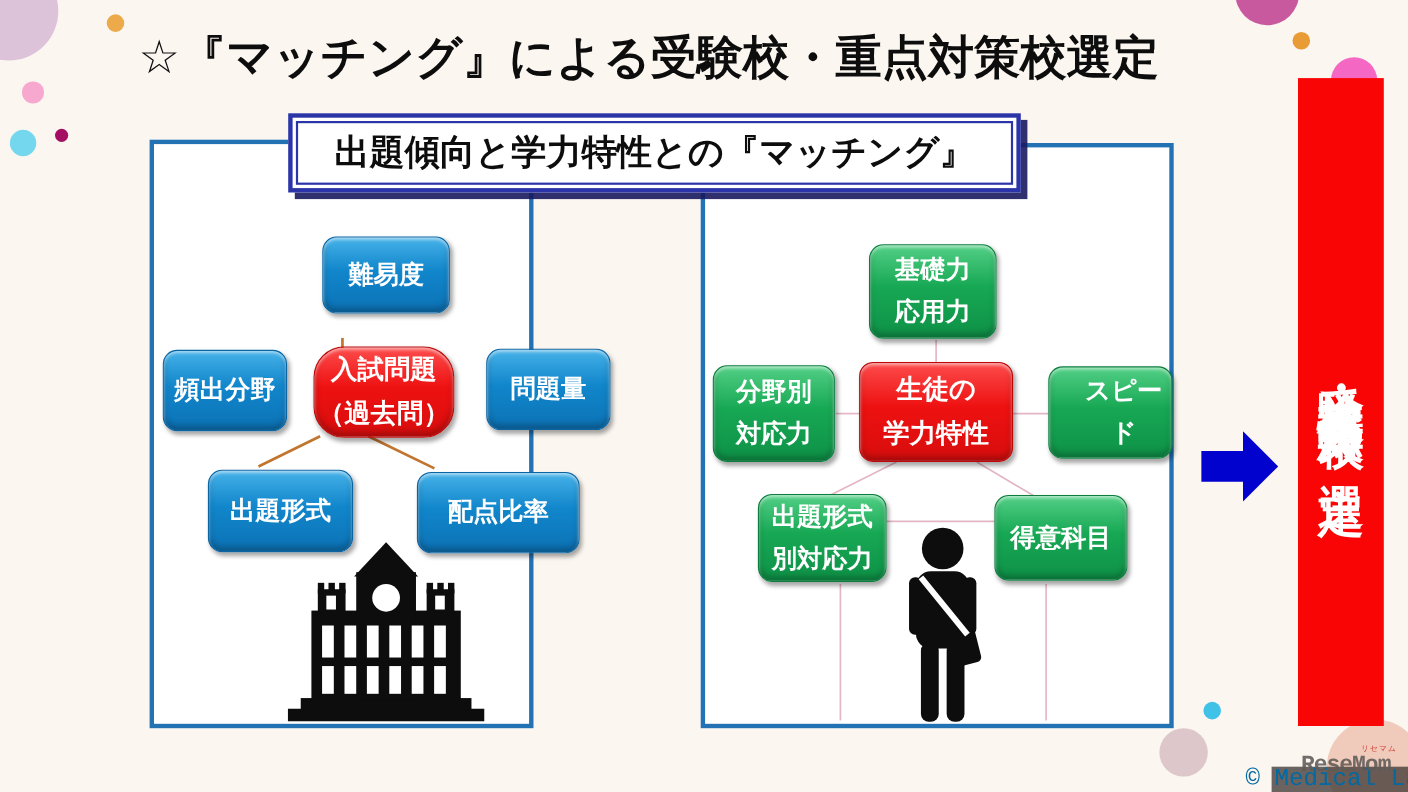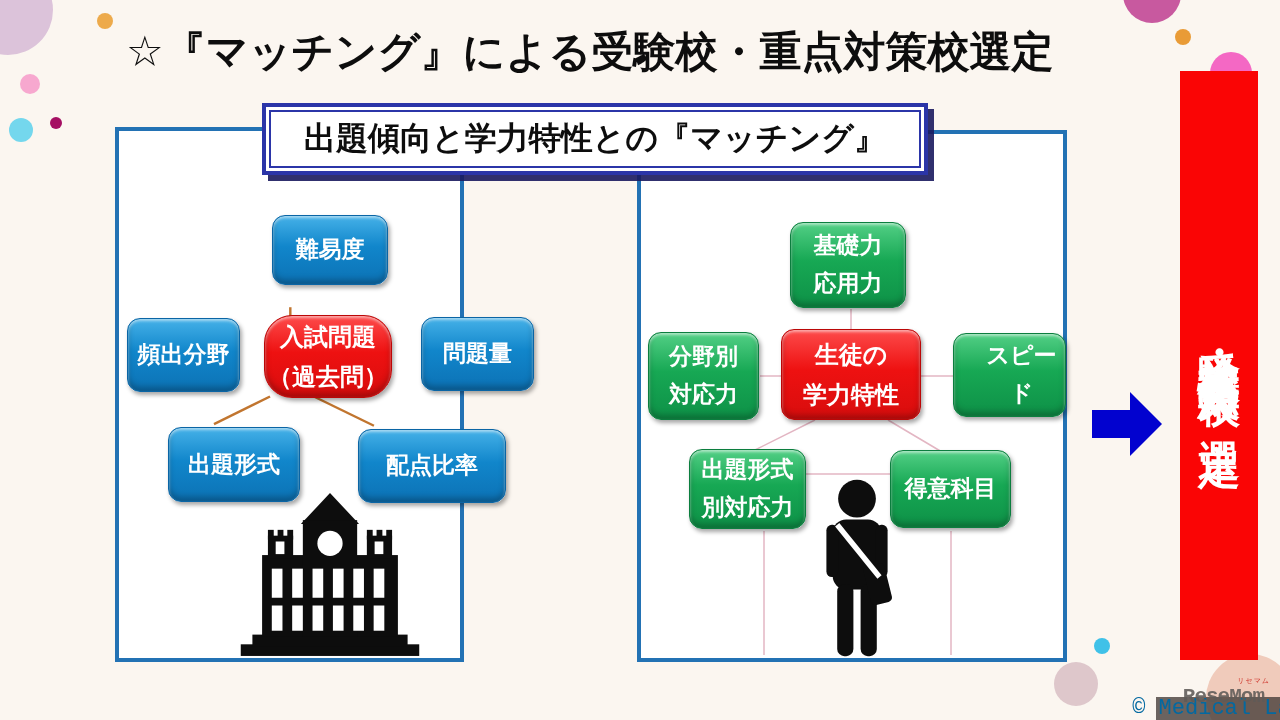--- a/index.html
+++ b/index.html
@@ -9,21 +9,21 @@
 
   
   .dot { position:absolute; border-radius:50%; z-index:0; }
 
   
   .title { position:absolute; left:126px; top:24px; width:960px; font-size:42px; font-weight:800;
            color:#0d0d0d; letter-spacing:0px; z-index:2; white-space:nowrap; }
 
   
   .panel { position:absolute; background:#ffffff; border:4px solid #2372b4; z-index:1; }
-  .panel-left  { left:115px; top:127px; width:349px; height:535px; }
+  .panel-left  { left:136px; top:127px; width:349px; height:535px; }
   .panel-right { left:637px; top:130px; width:430px; height:532px; }
   .panel svg.connectors { position:absolute; left:0; top:0; width:100%; height:100%; }
 
   
   .header-box { position:absolute; left:262px; top:103px; width:666px; height:72px;
                 background:#ffffff; border:4px solid #2b35a8; padding:3px; z-index:3;
                 box-shadow:6px 6px 0 rgba(26,26,94,0.9); }
   .header-box .inner { width:100%; height:100%; border:2px solid #2b35a8; display:flex;
                 align-items:center; justify-content:center;text-align:right; }
   .header-box .inner span { font-size:32px; font-weight:700; color:#0d0d0d; white-space:nowrap; }
@@ -150,21 +150,21 @@
     </svg>
     <div class="node node-green" style="left:7px; top:198px; width:111px; height:88px;"><span>分野別
 対応力</span></div>
     <div class="node node-green" style="left:149px; top:88px; width:116px; height:86px;"><span>基礎力
 応用力</span></div>
     <div class="node node-red" style="left:140px; top:195px; width:140px; height:91px; font-size:24px;"><span>生徒の
 学力特性</span></div>
     <div class="node node-green" style="left:312px; top:199px; width:113px; height:84px;padding-left:24px;"><span>スピード</span></div>
     <div class="node node-green" style="left:48px; top:315px; width:117px; height:80px;"><span>出題形式
 別対応力</span></div>
-    <div class="node node-green" style="left:249px; top:316px; width:121px; height:78px;"><span>得意科目</span></div>
+    <div class="node node-green" style="left:263px; top:316px; width:121px; height:78px;"><span>得意科目</span></div>
 
     <div class="icon-wrap" style="left:163px; top:344px; width:106px; height:180px;">
       <svg viewBox="0 0 110 200" width="106" height="180">
         <g fill="#0d0d0d">
           <circle cx="55" cy="23" r="21"></circle>
           <rect x="28" y="46" width="54" height="78" rx="15"></rect>
           <rect x="21" y="52" width="13" height="58" rx="6"></rect>
           <rect x="76" y="52" width="13" height="58" rx="6"></rect>
           <rect x="33" y="118" width="18" height="80" rx="8"></rect>
           <rect x="59" y="118" width="18" height="80" rx="8"></rect>

